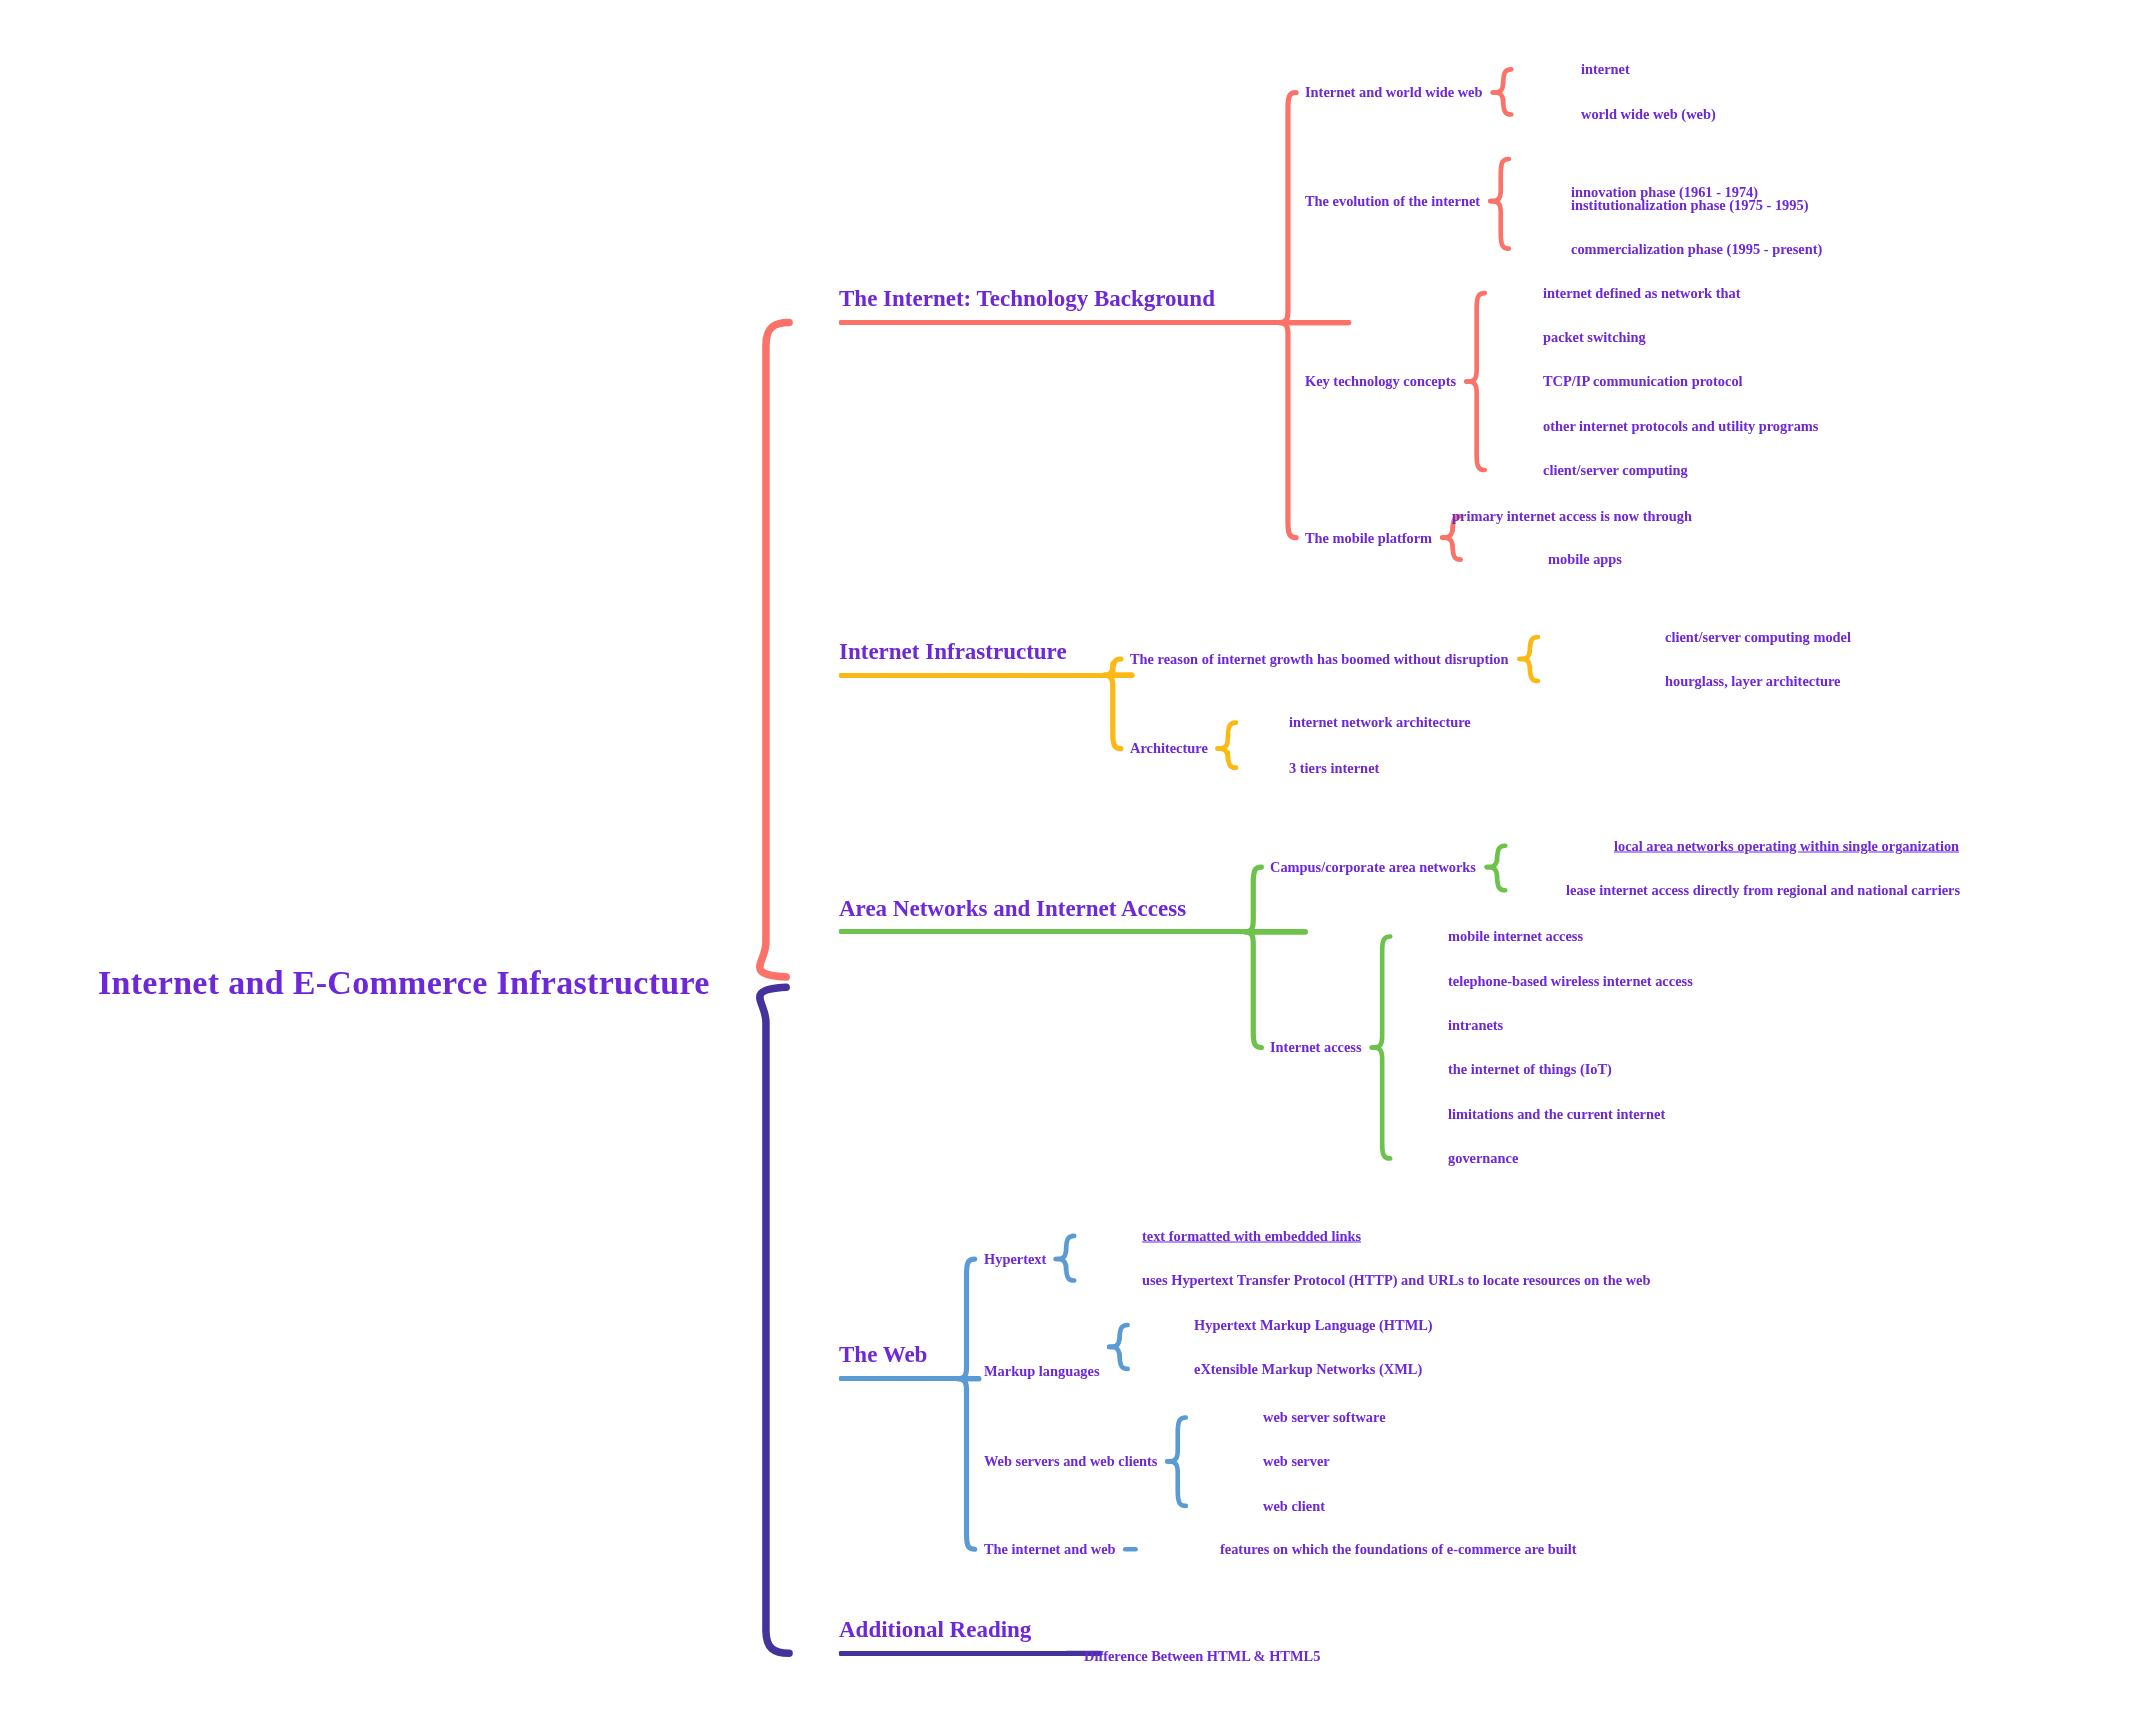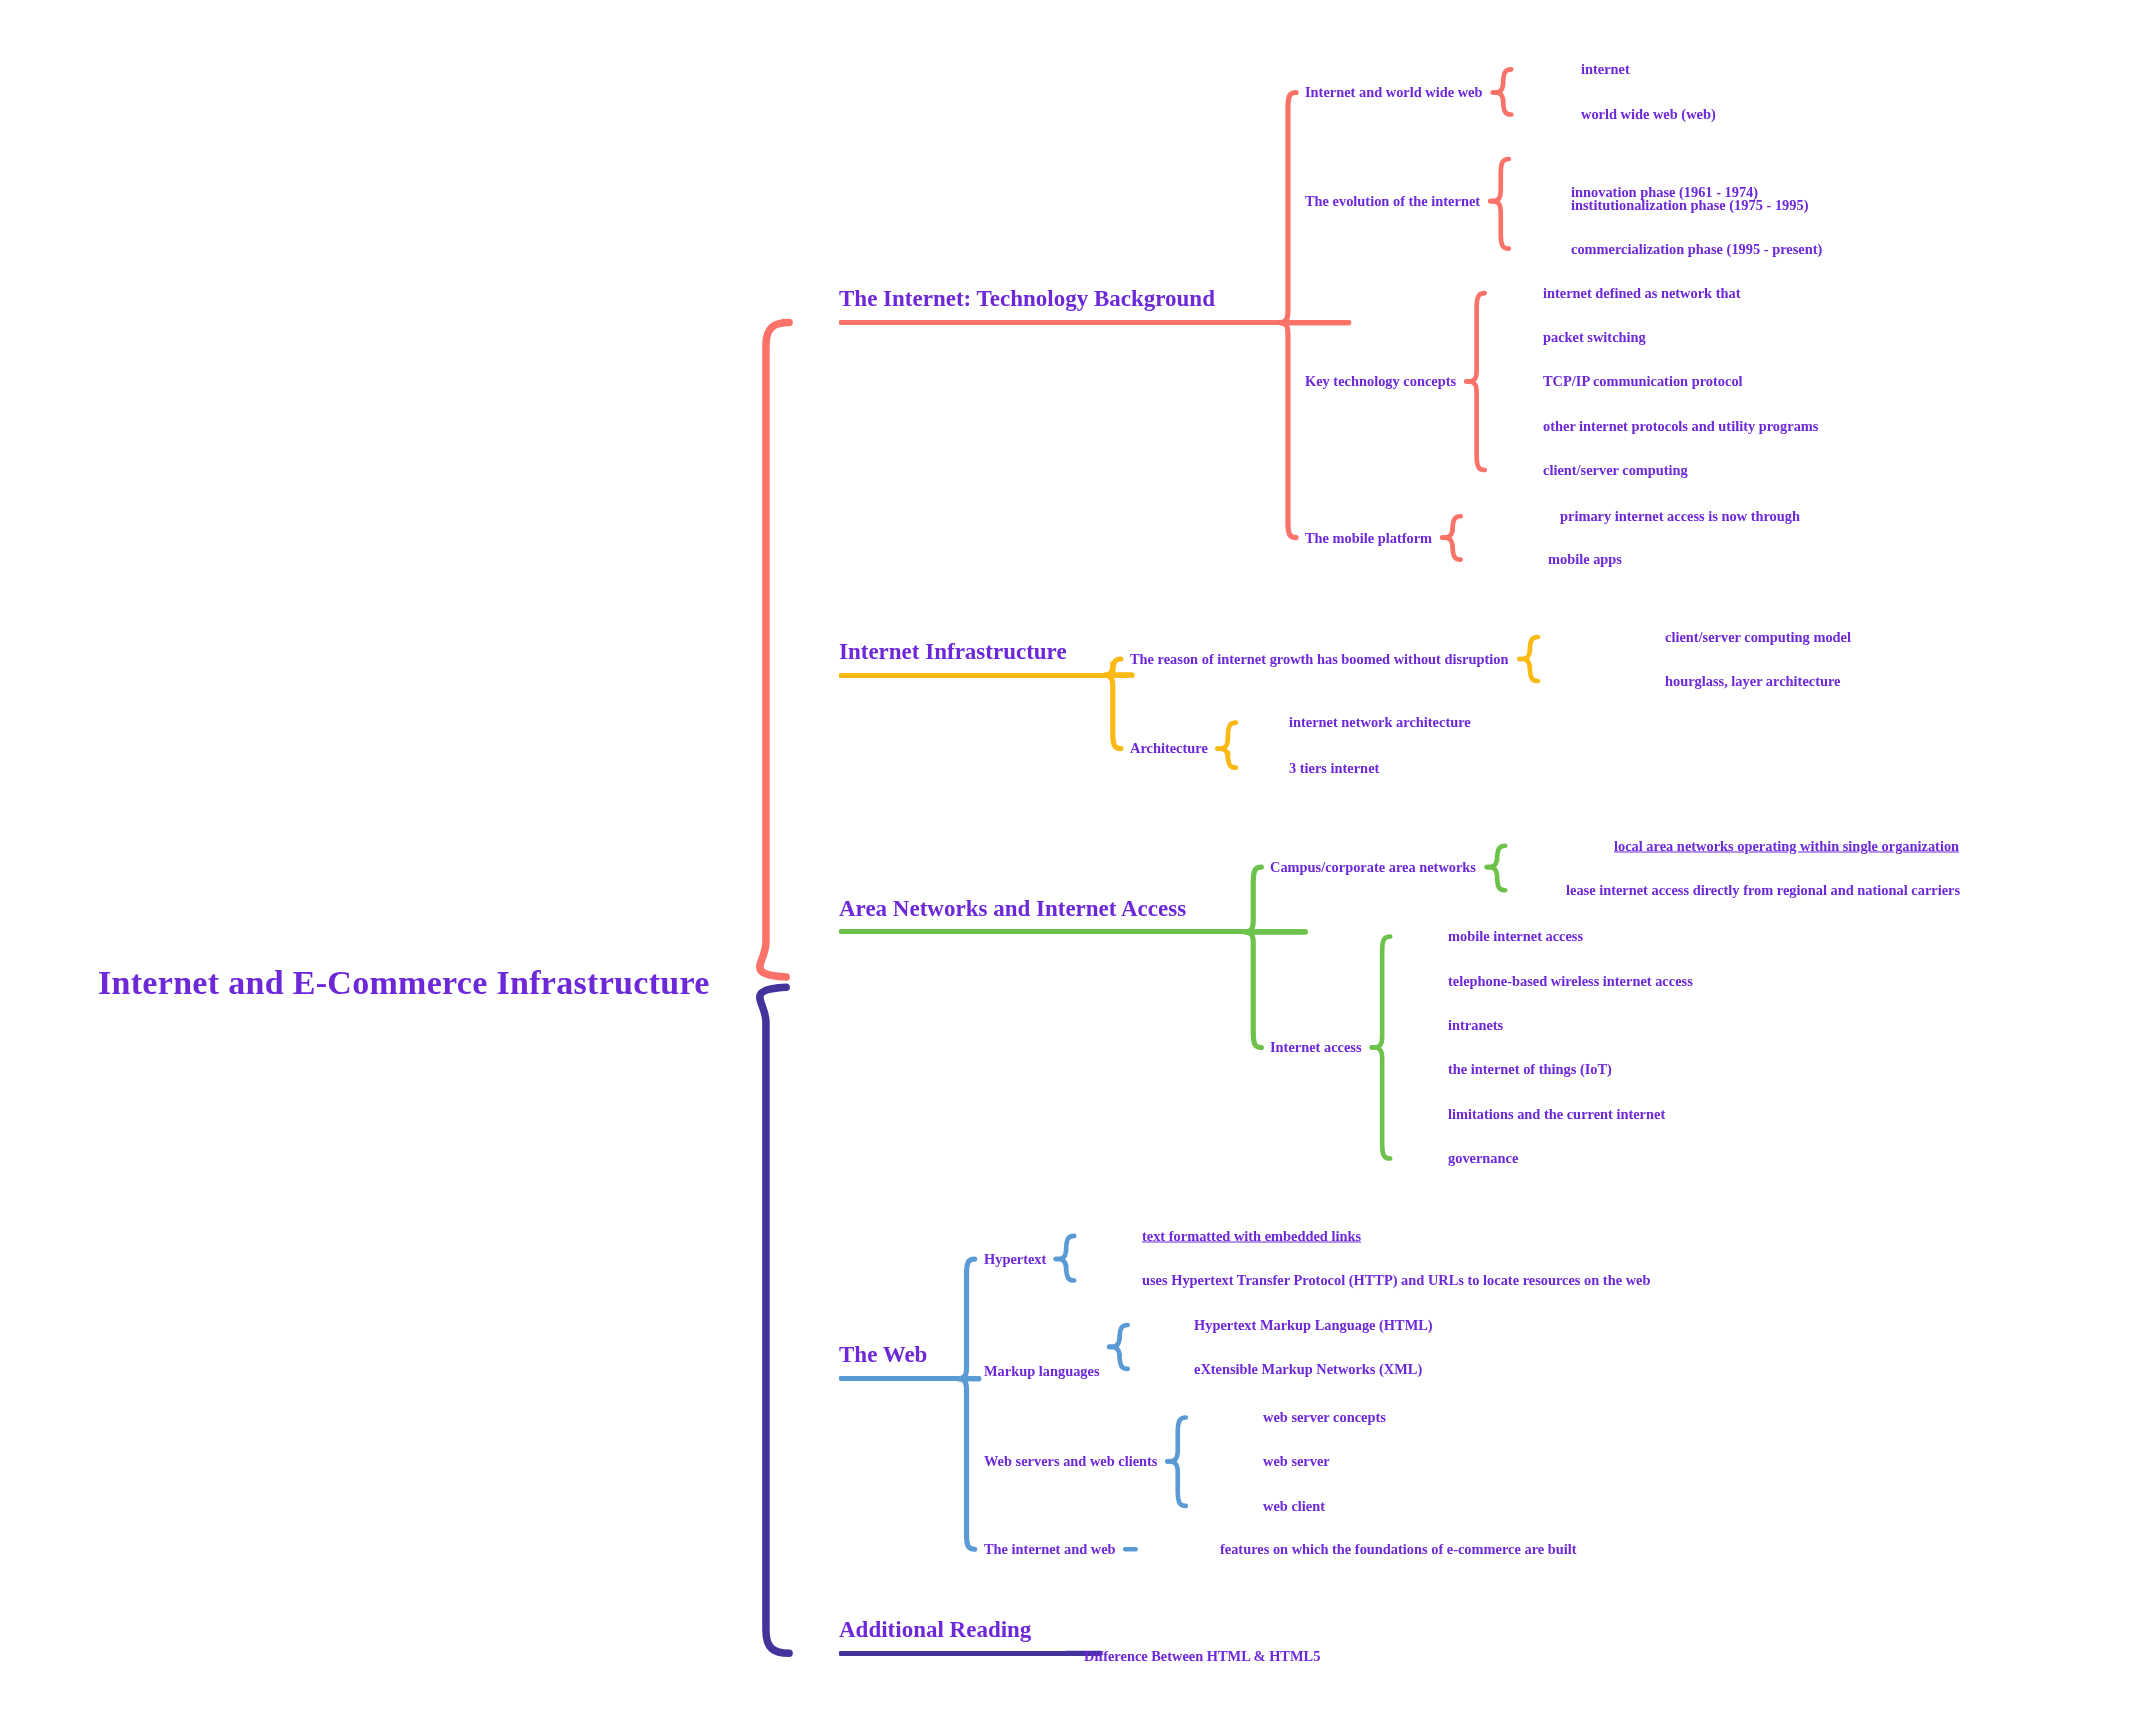--- a/index.html
+++ b/index.html
@@ -162,21 +162,21 @@
       <div class="node lvl3" style="left: 1571px; top: 162px; margin-top: 30px;">innovation phase (1961 - 1974)</div>
       <div class="node lvl3" style="left: 1571px; top: 205px;">institutionalization phase (1975 - 1995)</div>
       <div class="node lvl3" style="left: 1571px; top: 249px;">commercialization phase (1995 - present)</div>
       <div class="node lvl2" style="left: 1305px; top: 381px;">Key technology concepts</div>
       <div class="node lvl3" style="left: 1543px; top: 293px;">internet defined as network that</div>
       <div class="node lvl3" style="left: 1543px; top: 337px;">packet switching</div>
       <div class="node lvl3" style="left: 1543px; top: 381px;">TCP/IP communication protocol</div>
       <div class="node lvl3" style="left: 1543px; top: 426px;">other internet protocols and utility programs</div>
       <div class="node lvl3" style="left: 1543px; top: 470px;">client/server computing</div>
       <div class="node lvl2" style="left: 1305px; top: 538px;">The mobile platform</div>
-      <div class="node lvl3" style="left: 1560px; top: 516px;">primary internet access is now through</div>
+      <div class="node lvl3" style="left: 1452px; top: 516px;">primary internet access is now through</div>
       <div class="node lvl3" style="left: 1520px; top: 559px; margin-left: 28px;">mobile apps</div>
       <div class="node sec-title" style="left: 839px; top: 652px;">Internet Infrastructure</div>
       <div class="sec-rule" style="left: 839px; top: 673px; width: 289px; background: rgb(253, 185, 19);"></div>
       <div class="node lvl2" style="left: 1130px; top: 659px;">The reason of internet growth has boomed without disruption</div>
       <div class="node lvl3" style="left: 1665px; top: 637px;">client/server computing model</div>
       <div class="node lvl3" style="left: 1665px; top: 681px;">hourglass, layer architecture</div>
       <div class="node lvl2" style="left: 1130px; top: 748px;">Architecture</div>
       <div class="node lvl3" style="left: 1289px; top: 722px;">internet network architecture</div>
       <div class="node lvl3" style="left: 1289px; top: 768px;">3 tiers internet</div>
       <div class="node sec-title" style="left: 839px; top: 909px;">Area Networks and Internet Access</div>
@@ -193,21 +193,21 @@
       <div class="node lvl3" style="left: 1448px; top: 1158px;">governance</div>
       <div class="node sec-title" style="left: 839px; top: 1355px;">The Web</div>
       <div class="sec-rule" style="left: 839px; top: 1376px; width: 136px; background: rgb(91, 155, 213);"></div>
       <div class="node lvl2" style="left: 984px; top: 1259px;">Hypertext</div>
       <div class="node lvl3" style="left: 1142px; top: 1236px; text-decoration: underline;">text formatted with embedded links</div>
       <div class="node lvl3" style="left: 1142px; top: 1280px;">uses Hypertext Transfer Protocol (HTTP) and URLs to locate resources on the web</div>
       <div class="node lvl2" style="left: 984px; top: 1347px; margin-top: 24px;">Markup languages</div>
       <div class="node lvl3" style="left: 1194px; top: 1325px;">Hypertext Markup Language (HTML)</div>
       <div class="node lvl3" style="left: 1194px; top: 1369px;">eXtensible Markup Networks (XML)</div>
       <div class="node lvl2" style="left: 984px; top: 1461px;">Web servers and web clients</div>
-      <div class="node lvl3" style="left: 1263px; top: 1417px;">web server concepts</div>
+      <div class="node lvl3" style="left: 1263px; top: 1417px;">web server software</div>
       <div class="node lvl3" style="left: 1263px; top: 1461px;">web server</div>
       <div class="node lvl3" style="left: 1263px; top: 1506px;">web client</div>
       <div class="node lvl2" style="left: 984px; top: 1549px;">The internet and web</div>
       <div class="node lvl3" style="left: 1220px; top: 1549px;">features on which the foundations of e-commerce are built</div>
       <div class="node sec-title" style="left: 839px; top: 1630px;">Additional Reading</div>
       <div class="sec-rule" style="left: 839px; top: 1651px; width: 257px; background: rgb(70, 50, 155);"></div>
       <div class="node lvl3" style="left: 1084px; top: 1656px;">Difference Between HTML &amp; HTML5</div>
     </div>
 </div>
 

